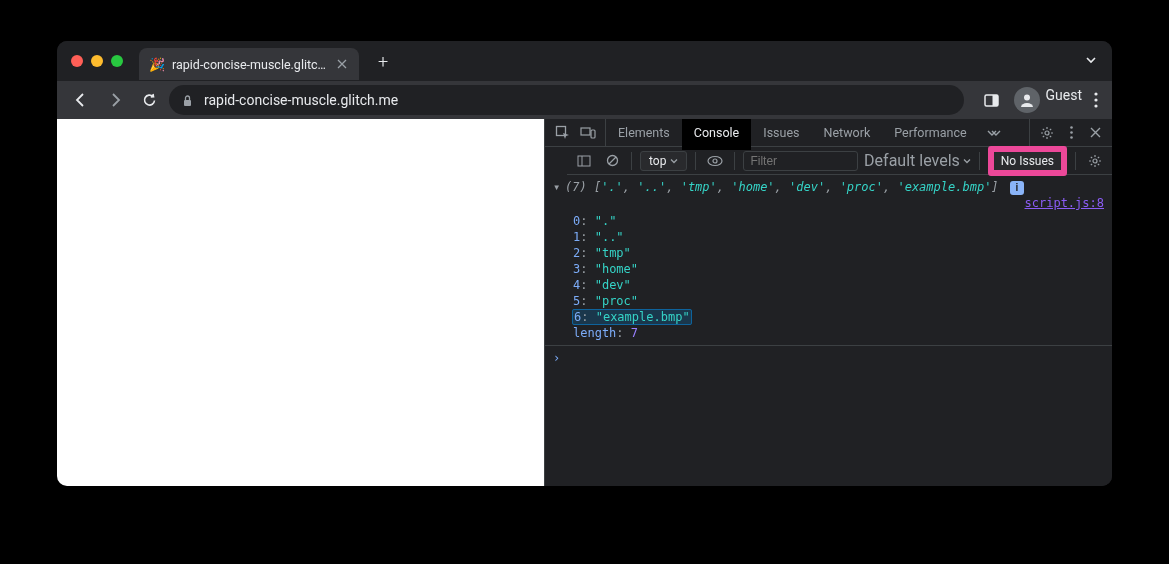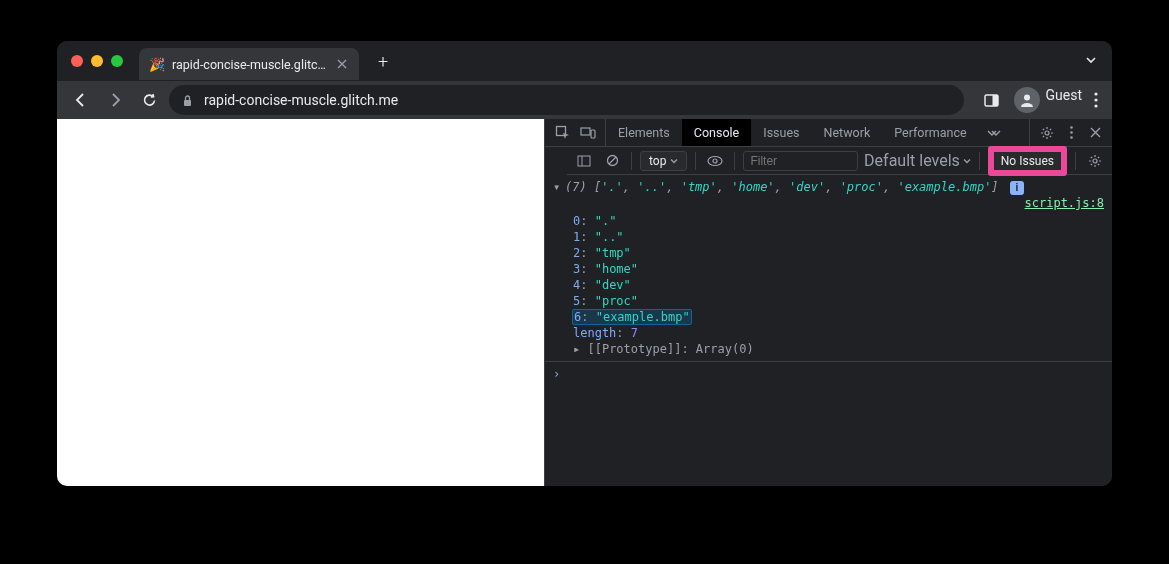--- a/index.html
+++ b/index.html
@@ -124,21 +124,21 @@
   
   .dt-tabs {
     height: 28px;
     display:flex;
     align-items:center;
     border-bottom: 1px solid #3c4043;
     font-size: 12.5px;
   }
   .dt-left-icons { display:flex; align-items:center; padding:0 6px; gap:4px; border-right:1px solid #3c4043; height:100%;}
   .dt-ic { width:22px; height:22px; display:flex; align-items:center; justify-content:center; color:#9aa0a6;}
-  .dt-tab { padding: 10px 12px; height:100%; display:flex; align-items:center; color:#9aa0a6;}
+  .dt-tab { padding: 17px 12px; height:100%; display:flex; align-items:center; color:#9aa0a6;}
   .dt-tab.active { background:#000; color:#e8eaed;text-align:right;}
   .dt-tabs-spacer { flex:1; }
   .dt-right-icons { display:flex; align-items:center; gap:2px; padding:0 6px; border-left:1px solid #3c4043; height:100%;}
   
   .con-tb {
     height: 28px;
     display:flex;
     align-items:center;
     border-bottom: 1px solid #3c4043;
     padding: 0 6px;
@@ -172,21 +172,21 @@
     overflow:auto;
     color:#e8eaed;
   }
   .log-row {
     display:flex;
     padding: 0 8px 2px 8px;
   }
   .arrow { width:12px; color:#9aa0a6; flex-shrink:0;}
   .log-content { flex:1; }
   .src-link {
-    color:#86efac; text-decoration: underline; margin-left: 8px;
+    color:#8b5cf6; text-decoration: underline; margin-left: 8px;
     float:right;
   }
   .num { color:#9980ff; }
   .str { color:#35d4c7; }
   .key { color:#7cacf8; }
   .gray { color:#9aa0a6; font-style: italic;}
   .muted { color:#9aa0a6; }
   .nest { padding-left: 28px; }
   .nest .line { white-space: pre; }
   .hl { background:#0e639c55; border:1px solid #0e639c; border-radius:2px; padding:0 1px; margin-left:-1px;}
@@ -391,19 +391,18 @@
             <div class="line"><span class="key">0</span><span class="muted">: </span><span class="str">"."</span></div>
             <div class="line"><span class="key">1</span><span class="muted">: </span><span class="str">".."</span></div>
             <div class="line"><span class="key">2</span><span class="muted">: </span><span class="str">"tmp"</span></div>
             <div class="line"><span class="key">3</span><span class="muted">: </span><span class="str">"home"</span></div>
             <div class="line"><span class="key">4</span><span class="muted">: </span><span class="str">"dev"</span></div>
             <div class="line"><span class="key">5</span><span class="muted">: </span><span class="str">"proc"</span></div>
             <div class="line"><span class="hl"><span class="key">6</span><span class="muted">: </span><span class="str">"example.bmp"</span></span></div>
           </div>
         <div class="nest">
           <div class="line"><span class="key">length</span><span class="muted">: </span><span class="num">7</span></div>
-          <div class="line"><span class="muted">▸ </span><span class="muted">[[Prototype]]</span><span class="muted">: </span><span class="muted">Array(0)</span></div>
         </div>
         <div class="prompt-row">›</div>
       </div>
     </div>
   </div>
 </div>
 
 </body></html>

